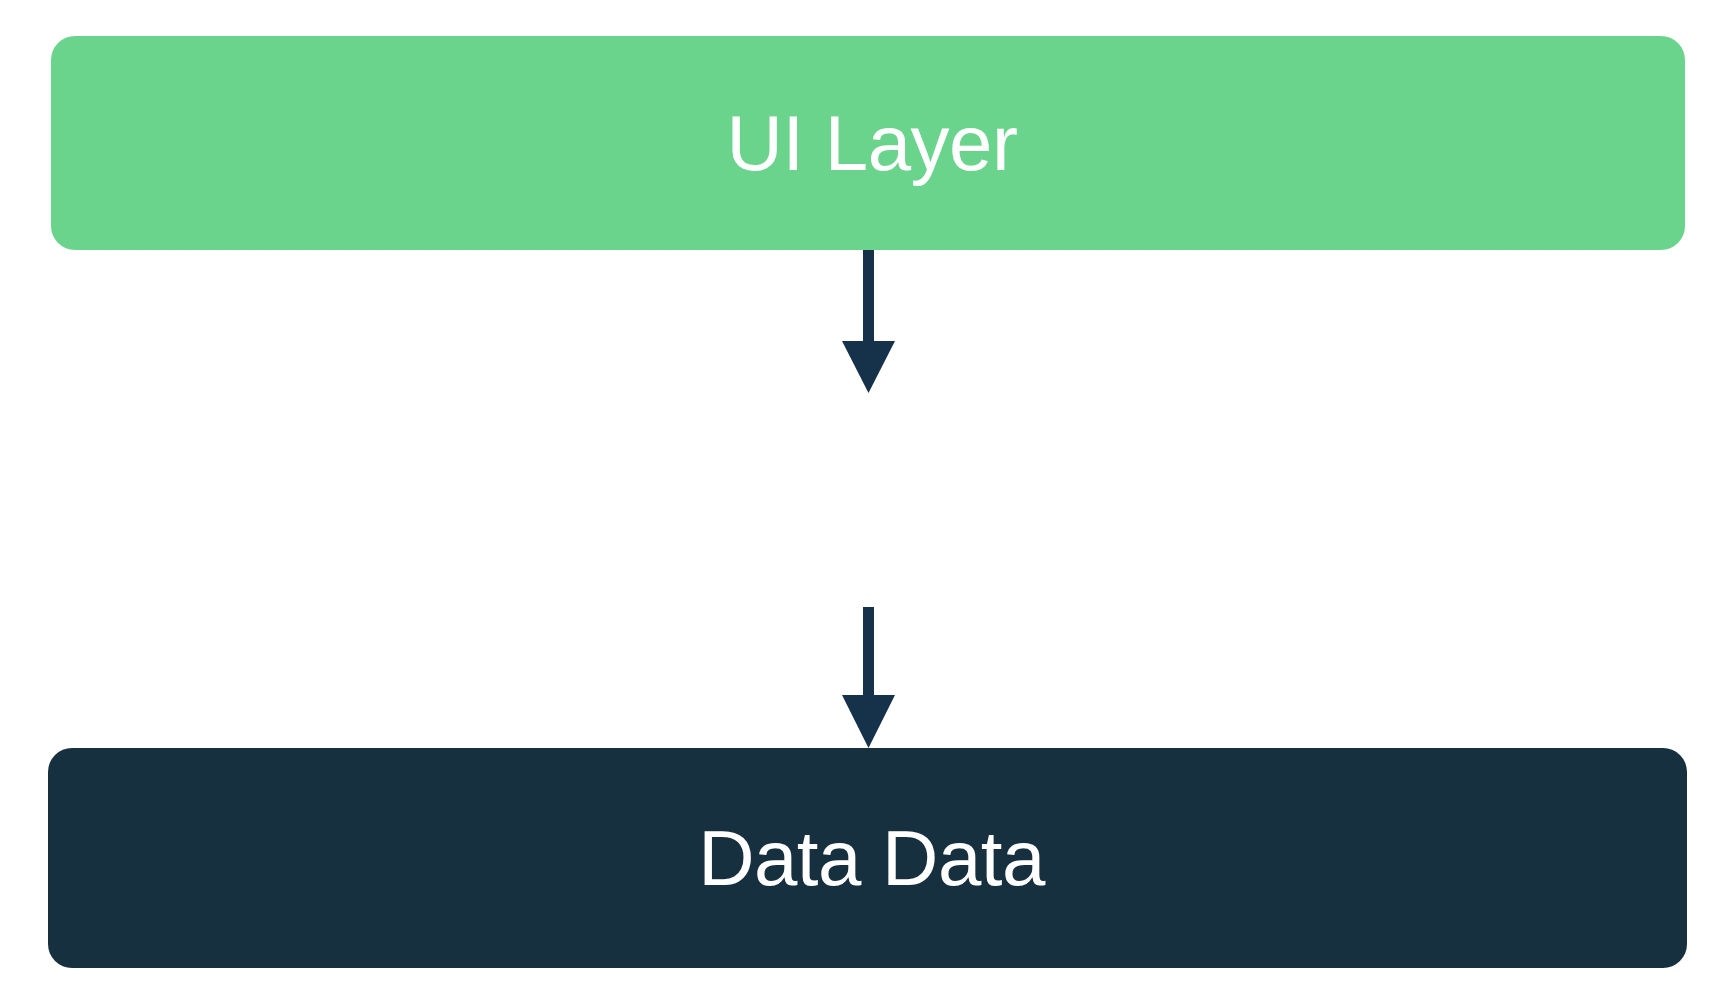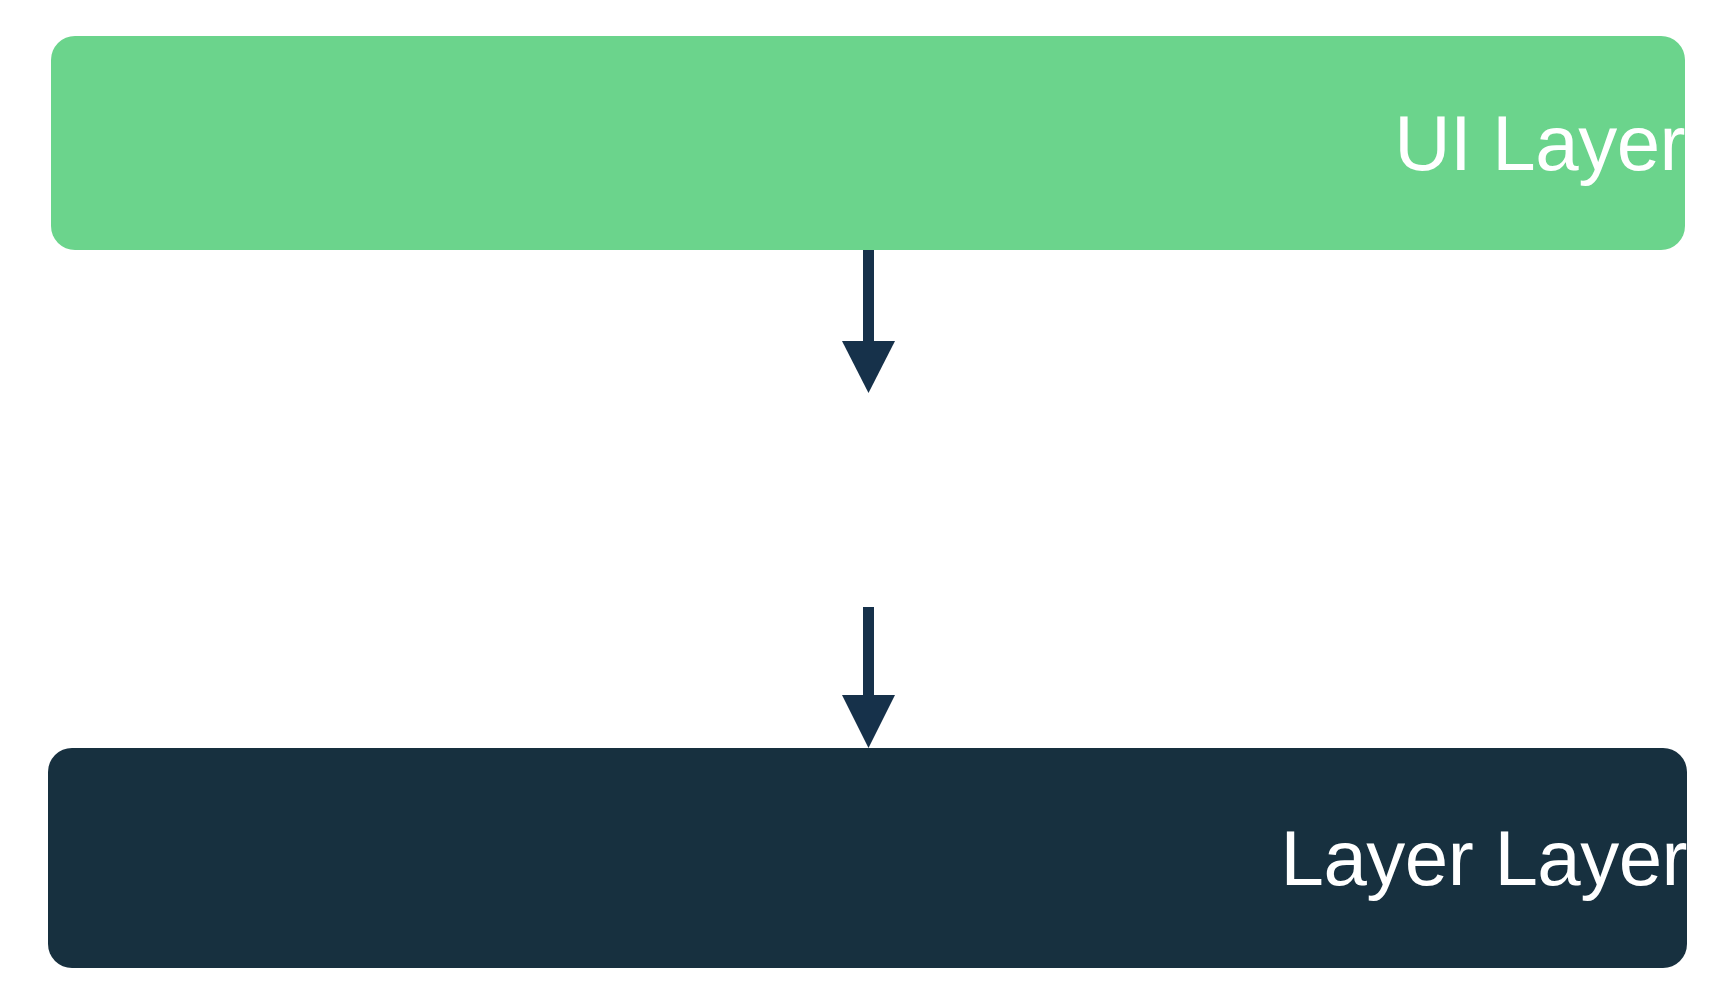--- a/index.html
+++ b/index.html
@@ -15,21 +15,21 @@
     position: relative;
     width: 1725px;
     height: 1005px;
     background: #ffffff;
     overflow: hidden;
   }
   .layer-box {
     position: absolute;
     display: flex;
     align-items: center;
-    justify-content: flex-end;
+    justify-content: center;
     box-sizing: border-box;
     border-radius: 24px;
     padding-left: 8px;
   }
   .layer-label {
     color: #ffffff;
     font-family: "Liberation Sans", "DejaVu Sans", sans-serif;
     font-weight: 300;
     font-size: 78px;
     line-height: 1;
@@ -78,16 +78,16 @@
     <polygon points="842,341 895,341 868.5,393" fill="#16314A"></polygon>
   </svg>
 
 
   <svg class="connector-arrow" id="arrow-domain-to-data" viewBox="0 0 1725 1005" width="1725" height="1005" xmlns="http://www.w3.org/2000/svg">
     <rect x="863" y="607" width="11" height="89" fill="#16314A"></rect>
     <polygon points="842,695 895,695 868.5,748" fill="#16314A"></polygon>
   </svg>
 
   <div class="layer-box" id="box-data-layer" style="background:#17303F;">
-    <span class="layer-label">Layer Layer</span>
+    <span class="layer-label">Data Data</span>
   </div>
 
 </div>
 
 </body></html>

